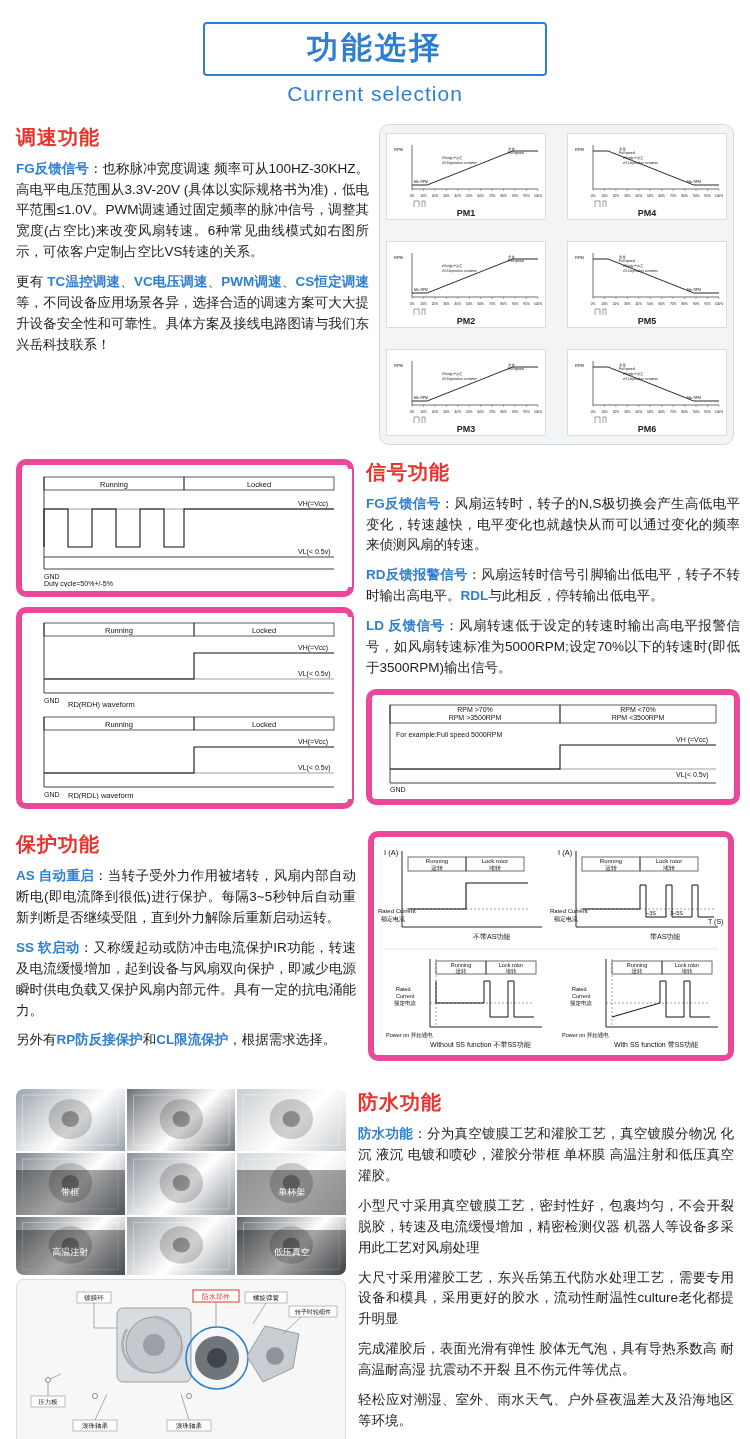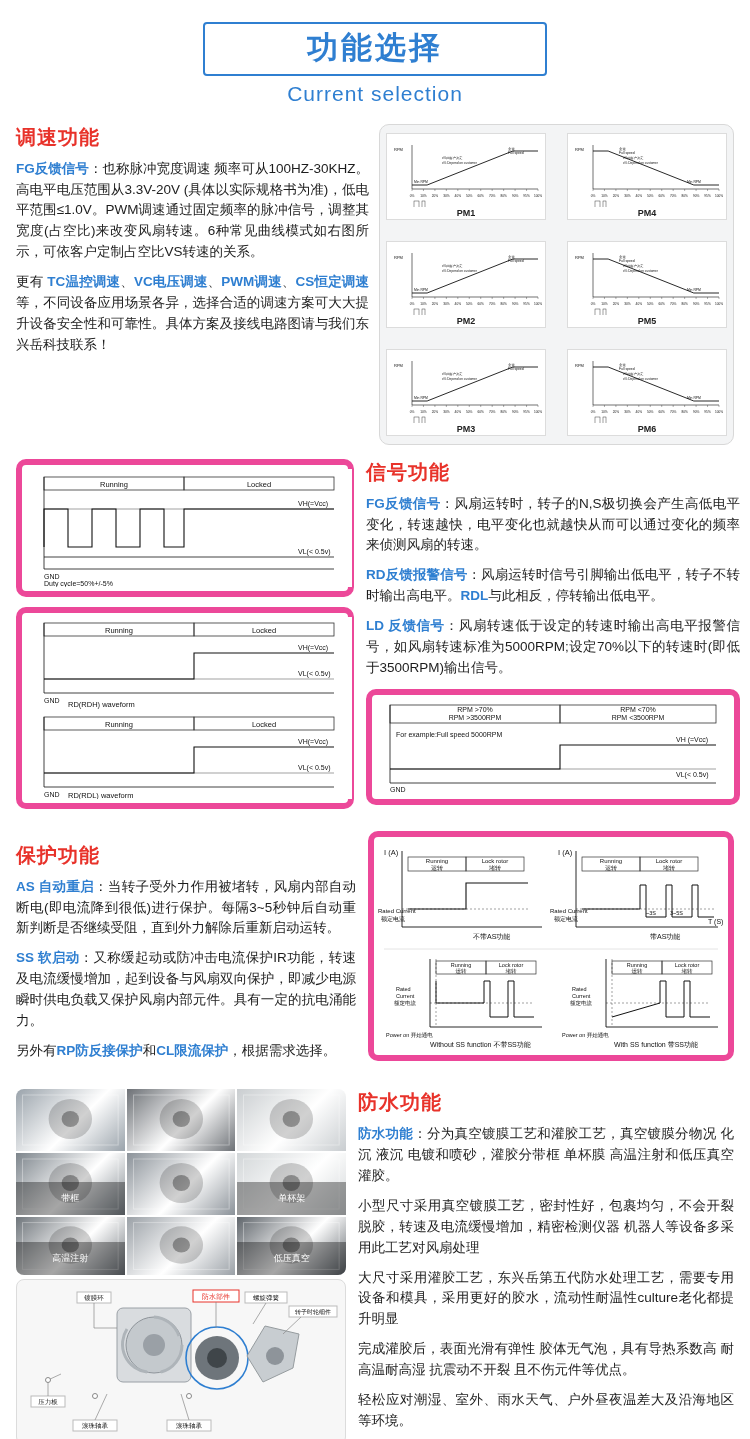--- a/index.html
+++ b/index.html
@@ -74,41 +74,41 @@
   .row2{display:flex;padding:14px 16px 0 16px;gap:12px;align-items:flex-start;}
   .row2 .left{width:338px;}
   .row2 .right{flex:1;}
   .wave-card{
     border:6px solid #ec4899;border-radius:10px;background:#fff;
     padding:4px;margin-bottom:10px;
   }
   .wave-card.small{margin-bottom:0;}
 
   
-  .row3{display:flex;padding:16px 16px 0 16px;gap:12px;align-items:flex-end;}
+  .row3{display:flex;padding:16px 16px 0 16px;gap:12px;align-items:flex-start;}
   .row3 .left{width:348px;}
   .row3 .right{flex:1;}
 
   
   .row4{display:flex;padding:18px 16px 0 16px;gap:12px;align-items:flex-start;}
   .row4 .left{width:330px;}
   .row4 .right{flex:1;}
   .photo-grid{
     display:grid;
     grid-template-columns:1fr 1fr 1fr;
     grid-template-rows:62px 62px 58px;
     gap:2px;
     border-radius:8px;
     overflow:hidden;
   }
   .ph{position:relative;overflow:hidden;}
   .ph .cap{
     position:absolute;left:0;bottom:0;right:0;
     font-size:9px;color:#fff;text-align:center;
-    background:rgba(0,0,0,0.35);padding:10px 0;
+    background:rgba(0,0,0,0.35);padding:16px 0;
   }
   .exp-card{
     margin-top:4px;border:1px solid #dcdcdc;border-radius:8px;background:#f7f7f7;
     padding:4px;
   }
 </style>
 </head>
 <body>
 
 <div class="page">

